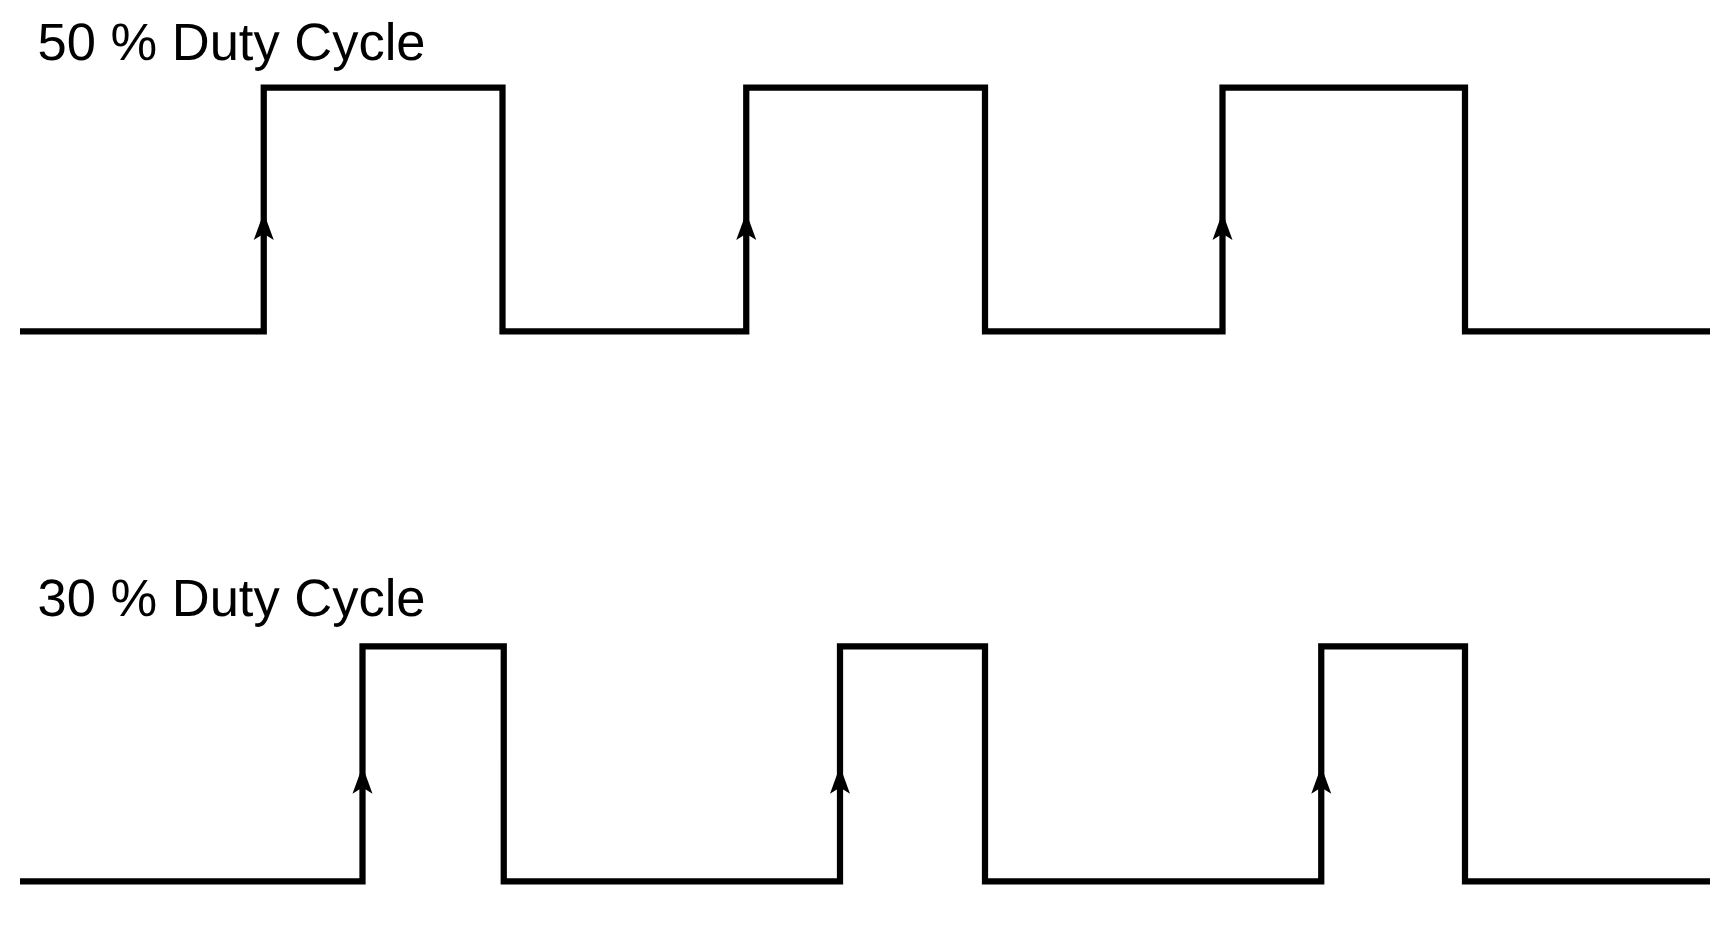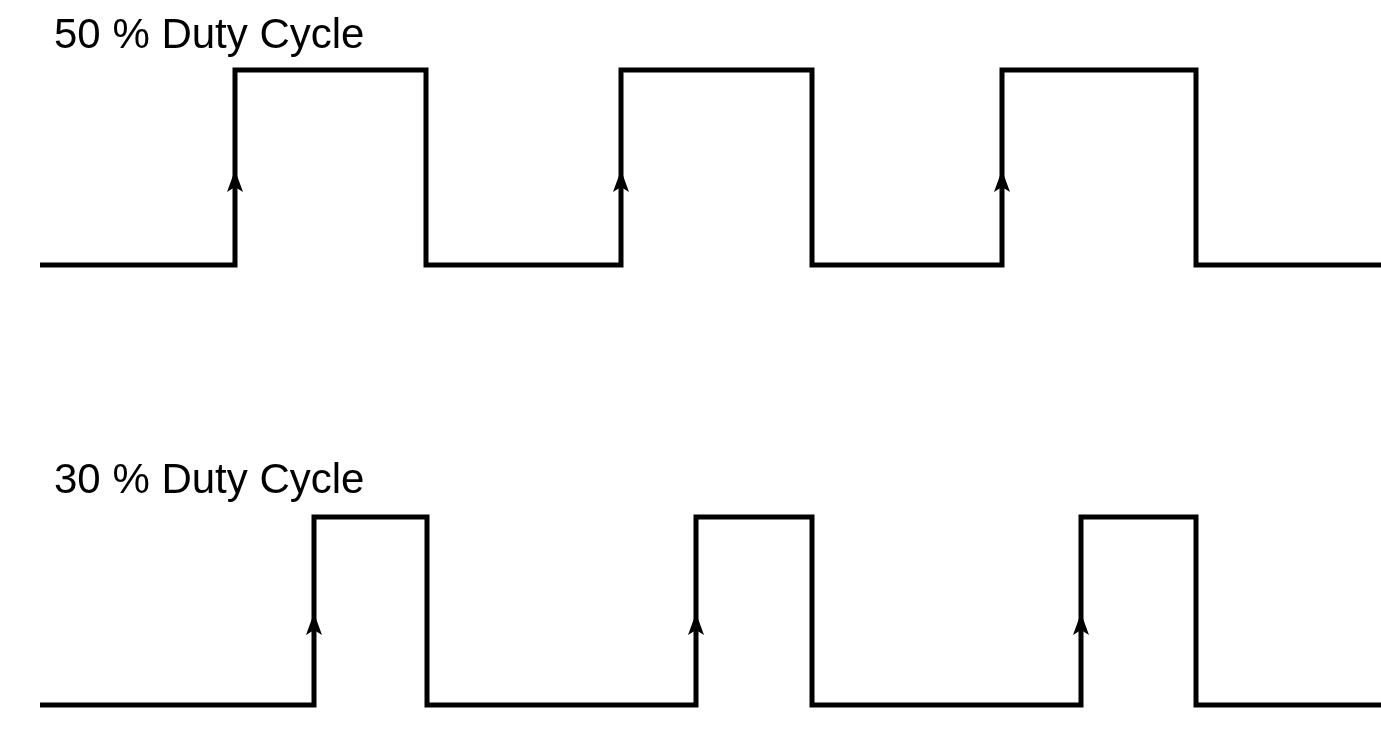--- a/index.html
+++ b/index.html
@@ -11,21 +11,20 @@
     width: 1381px;
     height: 754px;
     overflow: hidden;
     font-family: "Liberation Sans", sans-serif;
   }
   #figure {
     position: relative;
     width: 1107px;
     height: 754px;
     background: #ffffff;
-    margin-left: 24px;
   }
   svg.diagram {
     display: block;
     width: 1381px;
     height: 754px;
   }
   .wave-path {
     fill: none;
     stroke: #000000;
     stroke-width: 5;

